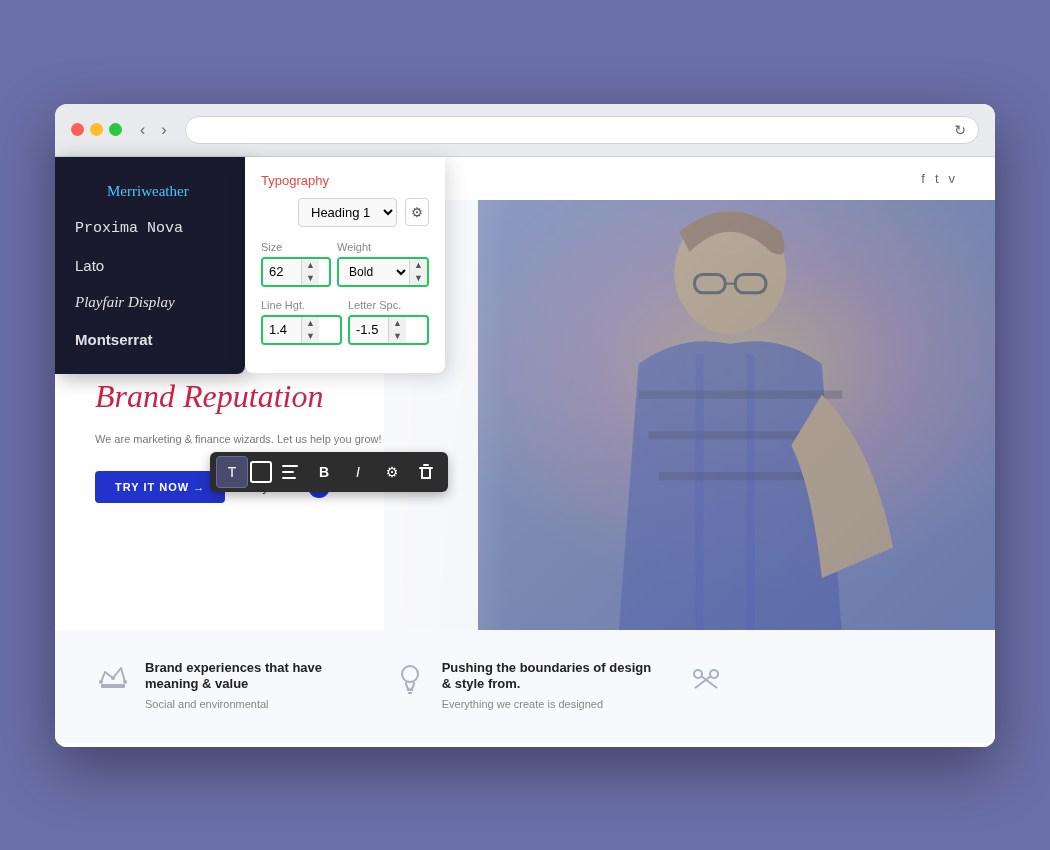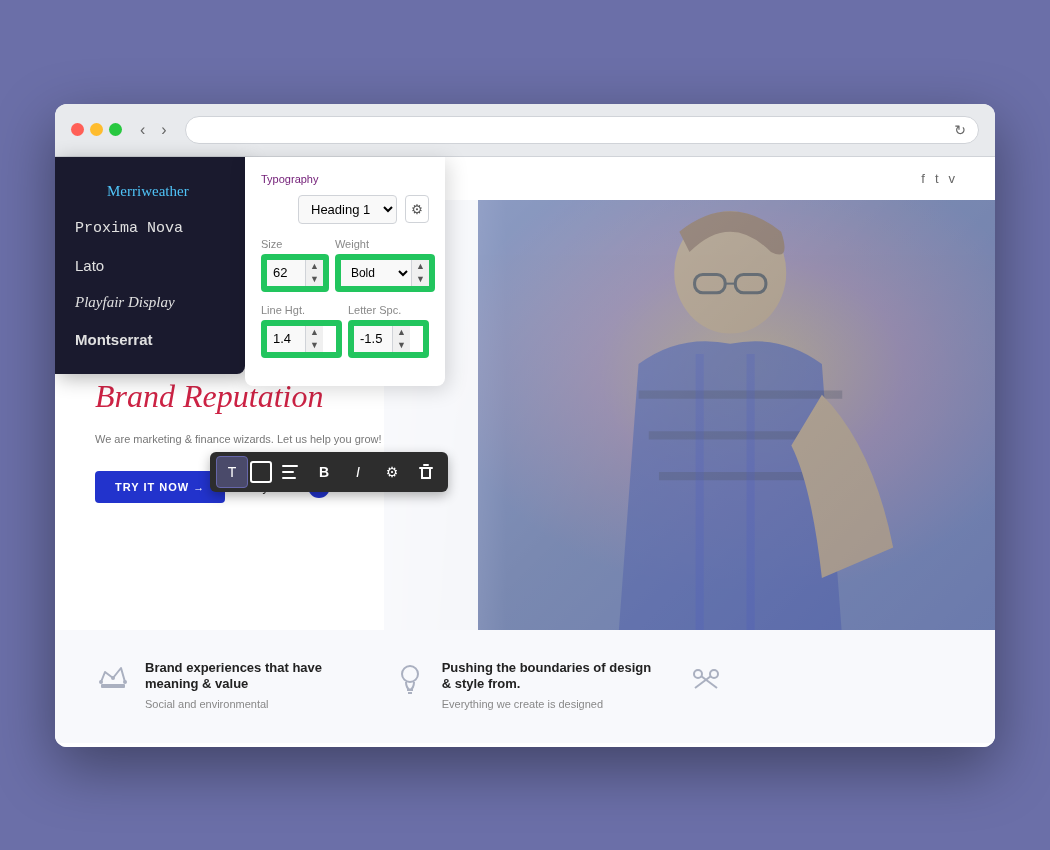--- a/index.html
+++ b/index.html
@@ -118,22 +118,22 @@
       left: 190px;
       width: 200px;
       background: #fff;
       border-radius: 0 0 8px 8px;
       box-shadow: 4px 4px 20px rgba(0,0,0,0.15);
       z-index: 100;
       padding: 16px;
     }
 
     .typography-title {
-      font-size: 11px;
-      color: #701a75;
+      font-size: 13px;
+      color: #ef4444;
       margin-bottom: 10px;
     }
 
     .type-select-row {
       display: flex;
       align-items: center;
       gap: 8px;
       margin-bottom: 14px;
       padding-left: 37px;
     }
@@ -172,21 +172,21 @@
     }
 
     .type-field-label {
       font-size: 11px;
       color: #888;
       margin-bottom: 4px;
     }
 
     .type-field-input {
       display: flex;
-      border: 6px solid #22c55e;
+      border: 2px solid #22c55e;
       border-radius: 4px;
       overflow: hidden;
     }
 
     .type-field-input input {
       width: 38px;
       border: none;
       padding: 4px 6px;
       font-size: 13px;
       outline: none;

